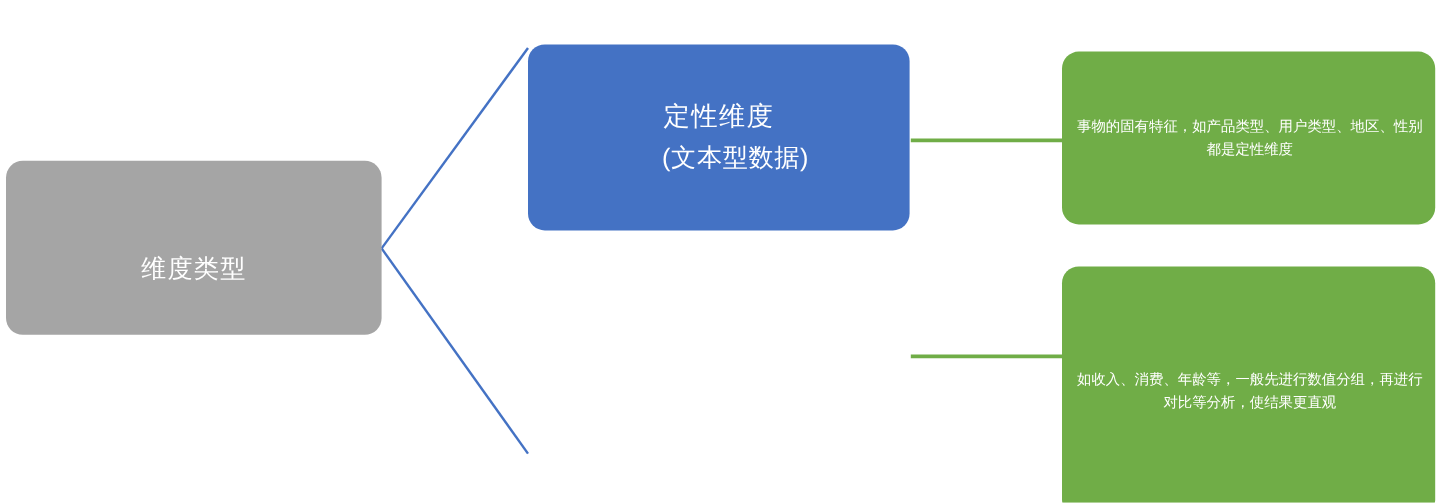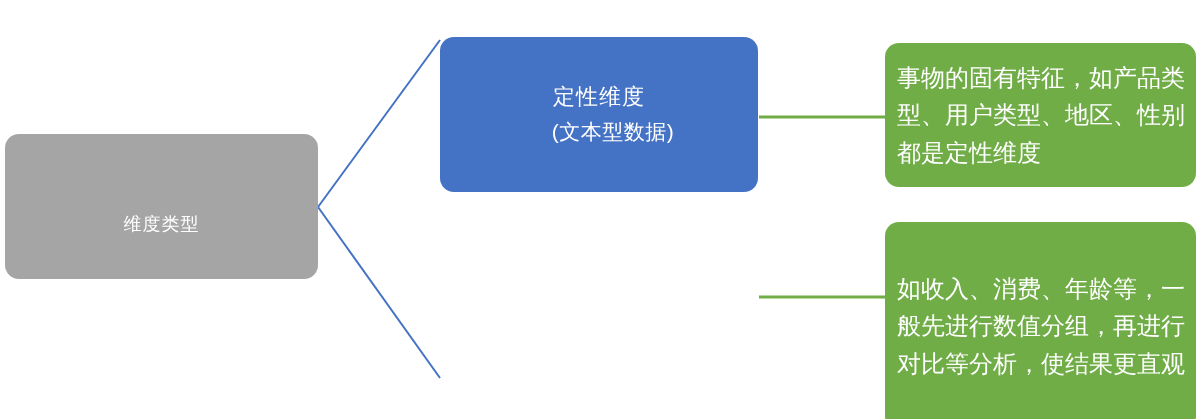--- a/index.html
+++ b/index.html
@@ -37,21 +37,21 @@
   }
   .node-root {
     left: 5px;
     top: 134px;
     width: 313px;
     height: 145px;
     background: #A5A5A5;
     border-radius: 14px;
   }
   .node-root .node-line-main {
-    font-size: 18px;
+    font-size: 21px;
     letter-spacing: 1px;
     line-height: 1.3;
     margin-top: 36px;
   }
   .node-branch {
     left: 440px;
     width: 318px;
     background: #4472C4;
     border-radius: 14px;
   }
@@ -74,23 +74,23 @@
     width: 311px;
     background: #70AD47;
     border-radius: 14px;
     align-items: flex-start;
     justify-content: center;
     padding: 6px 10px 6px 12px;
   }
   .node-note-1 { top: 43px;  height: 144px; }
   .node-note-2 { top: 222px; height: 208px; }
   .node-note .note-text {
-    font-size: 24px;
+    font-size: 12px;
     line-height: 1.55;
-    text-align: left;
+    text-align: center;
     letter-spacing: 0px;
     word-break: break-all;
   }
 </style>
 </head>
 <body>
 
 <div id="diagram-canvas">
 
   <svg class="connectors-layer" viewBox="0 0 1201 419" width="1201" height="419" xmlns="http://www.w3.org/2000/svg">

